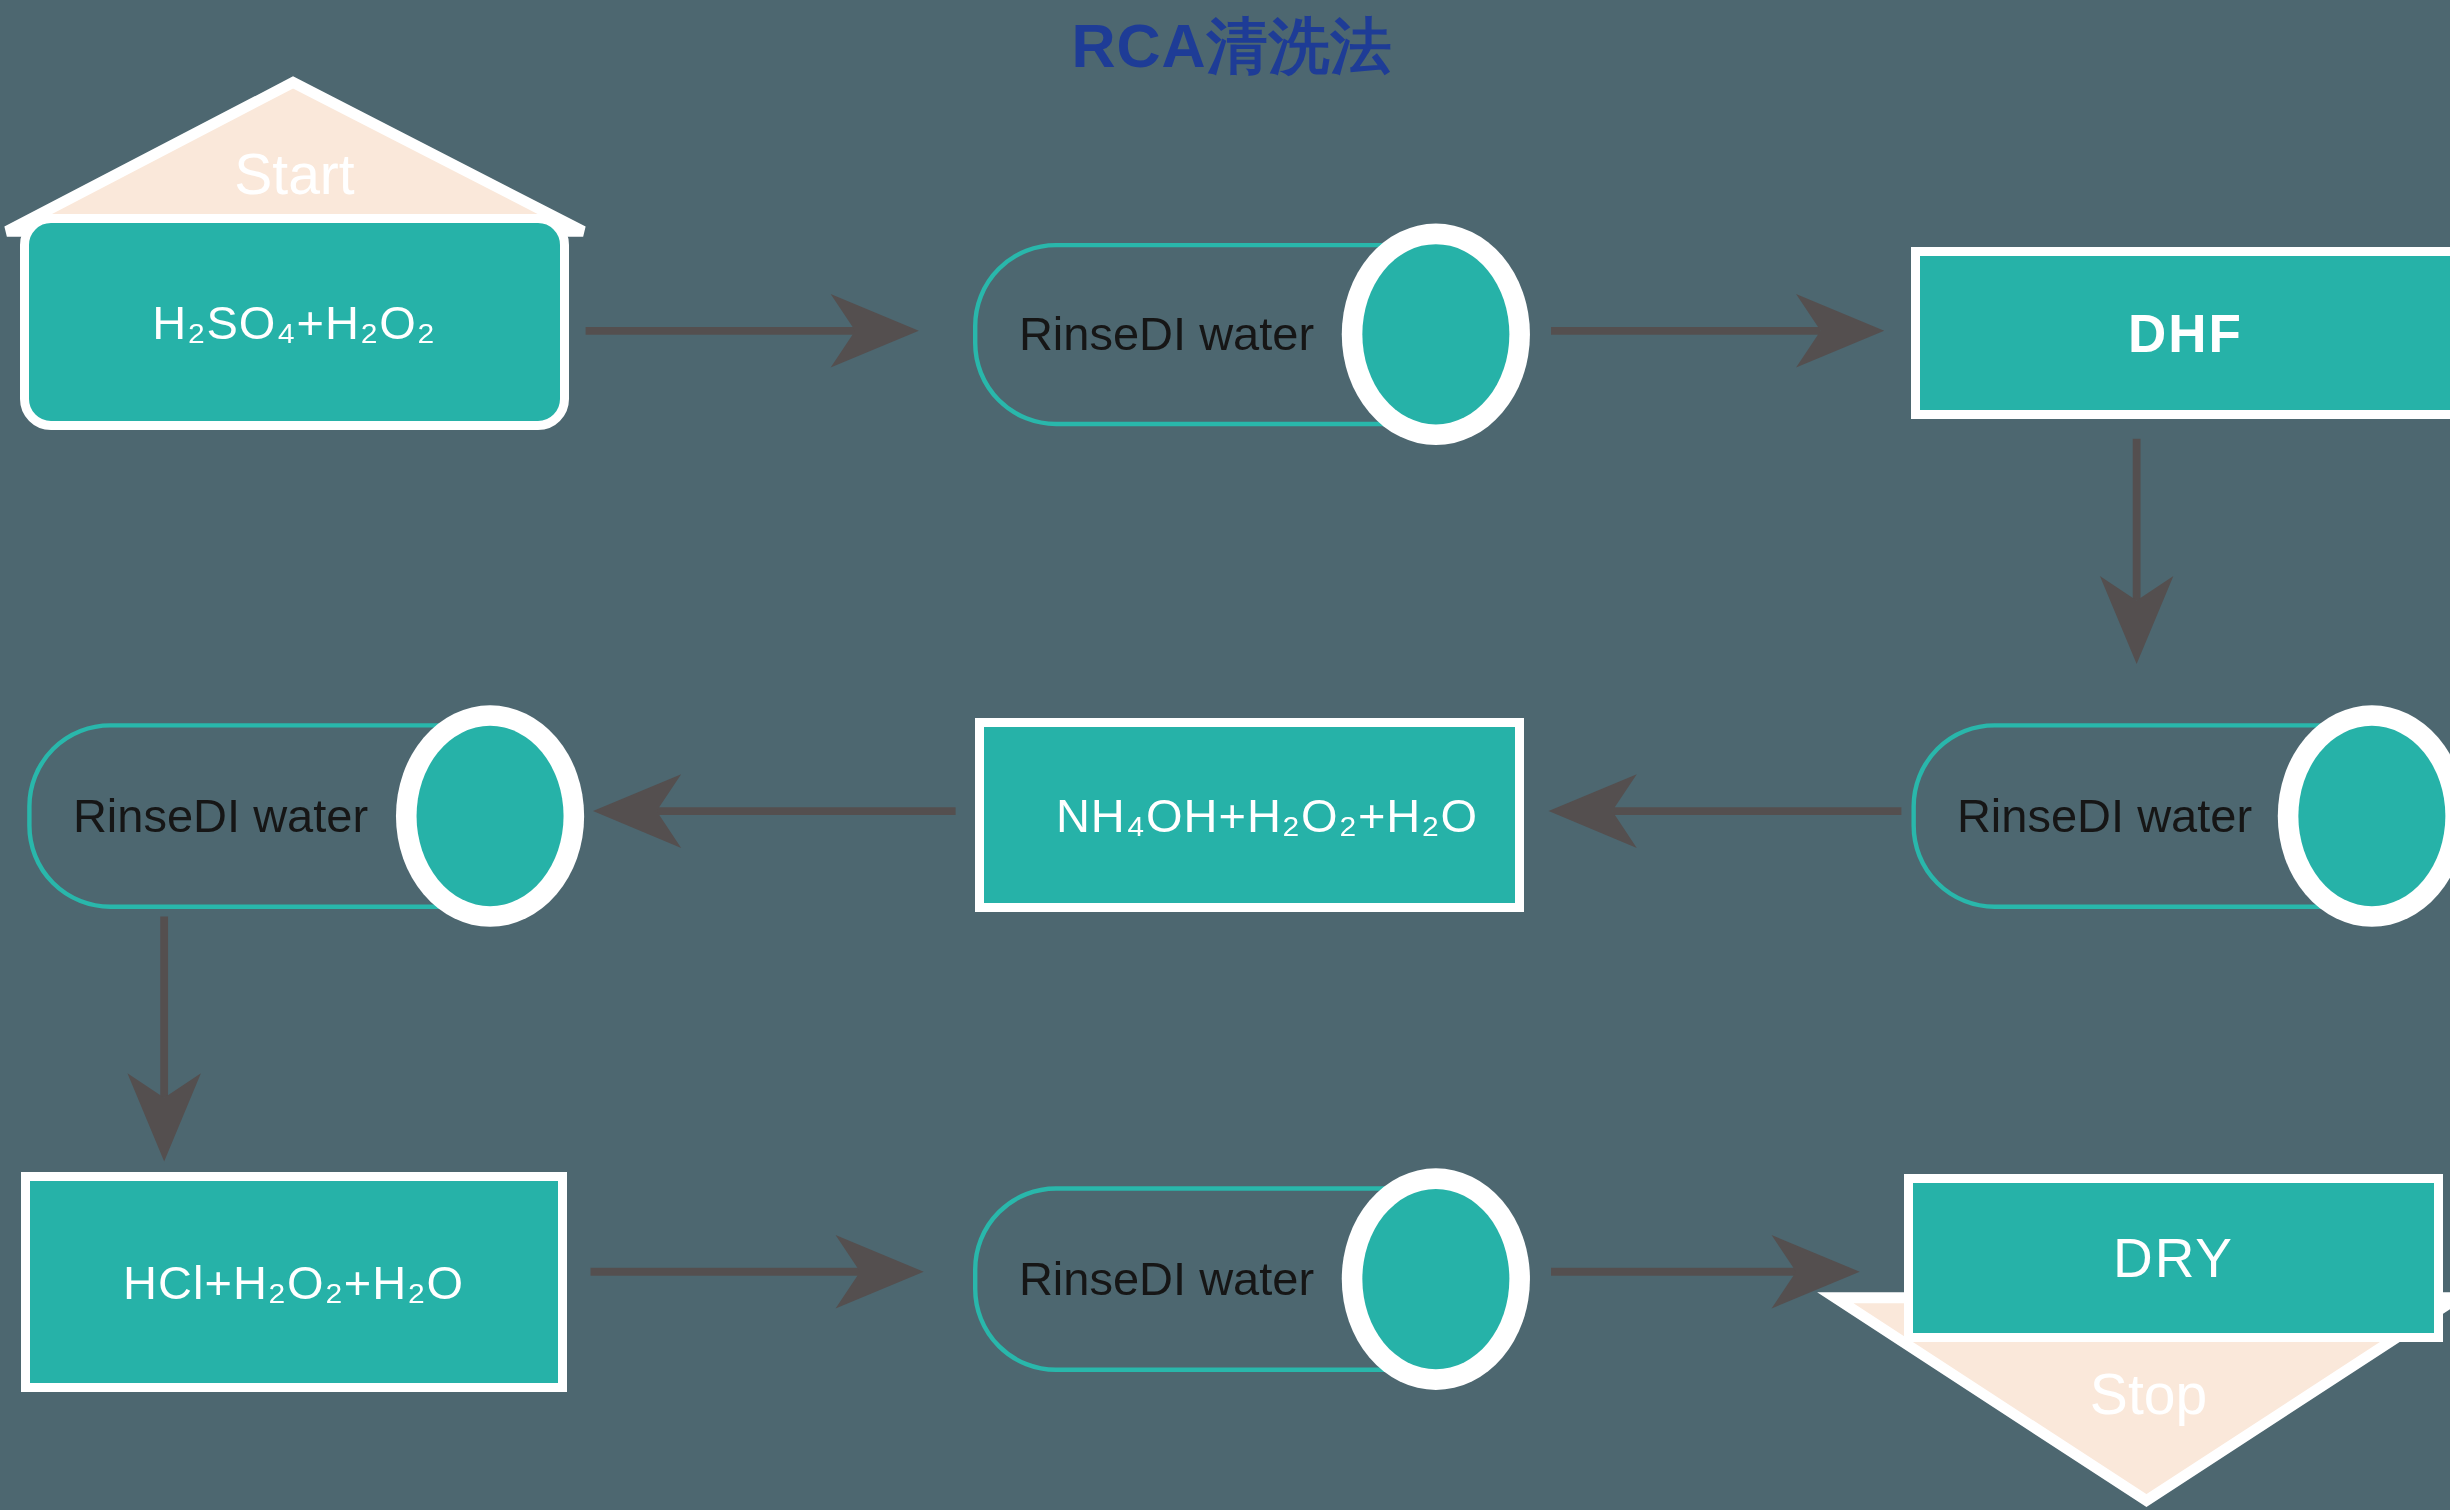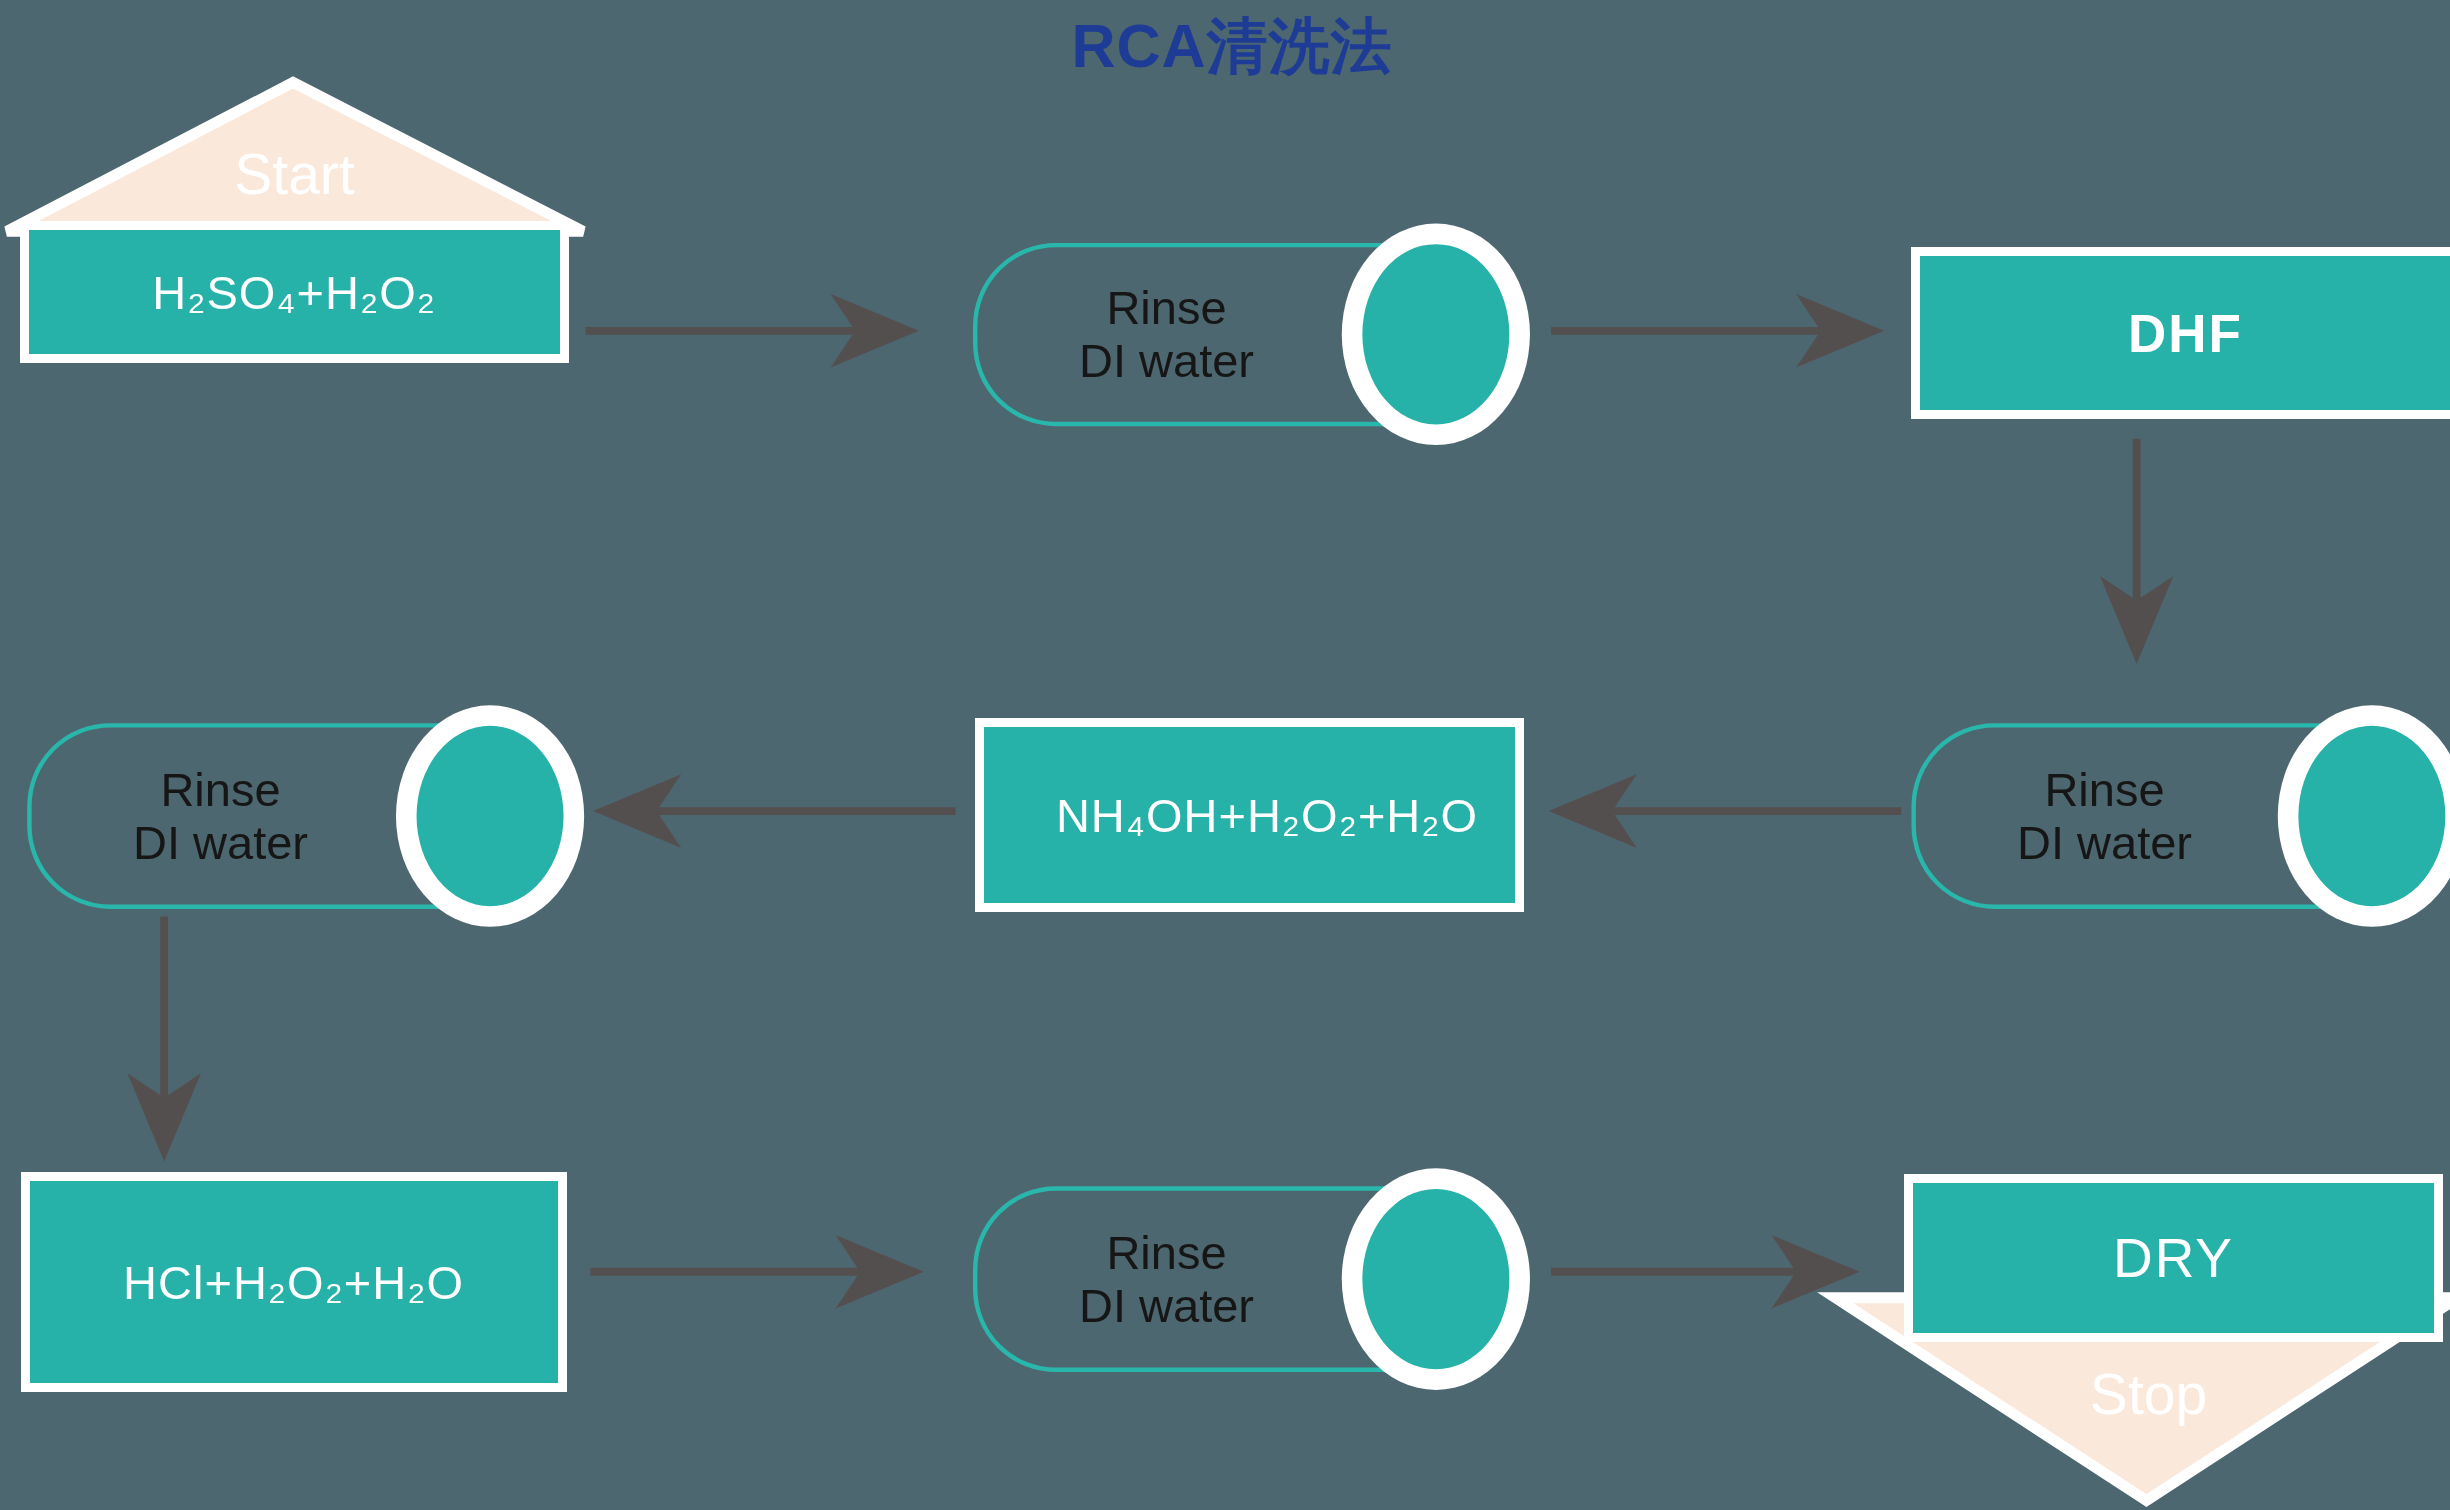--- a/index.html
+++ b/index.html
@@ -44,21 +44,21 @@
     letter-spacing: 2px;
   }
   .dry-text {
     font-size: 55px;
     font-weight: 400;
     letter-spacing: 2px;
   }
   .pill-label {
     position: absolute;
     display: flex;
-    flex-direction: column;
+    flex-direction: row;
     align-items: center;
     justify-content: center;
     color: #161616;
     font-size: 47px;
     line-height: 1.13;
     text-align: center;
     white-space: nowrap;
   }
   .cap-label {
     position: absolute;
@@ -150,21 +150,21 @@
       <line x1="1205" y1="2595" x2="1755" y2="2595" stroke-width="16"></line>
       <path d="M1885,2595 L1705,2520 L1755,2595 L1705,2670 Z" stroke="none"></path>
     </g>
 
     <g fill="#544f4f" stroke="#544f4f">
       <line x1="3165" y1="2595" x2="3665" y2="2595" stroke-width="16"></line>
       <path d="M3795,2595 L3615,2520 L3665,2595 L3615,2670 Z" stroke="none"></path>
     </g>
   </svg>
 
-  <div class="node-box" style="left:19.6px; top:221px; width:549px; height:142px;">
+  <div class="node-box" style="left:19.6px; top:214px; width:549px; height:216px;border-radius:31px;">
     <span class="formula">H₂SO₄+H₂O₂</span>
   </div>
 
   <div class="node-box" style="left:1911px; top:247px; width:549px; height:172px;">
     <span class="dhf-text">DHF</span>
   </div>
 
   <div class="node-box" style="left:975px; top:718px; width:549px; height:194px;padding-left:35px;">
     <span class="formula">NH₄OH+H₂O₂+H₂O</span>
   </div>

